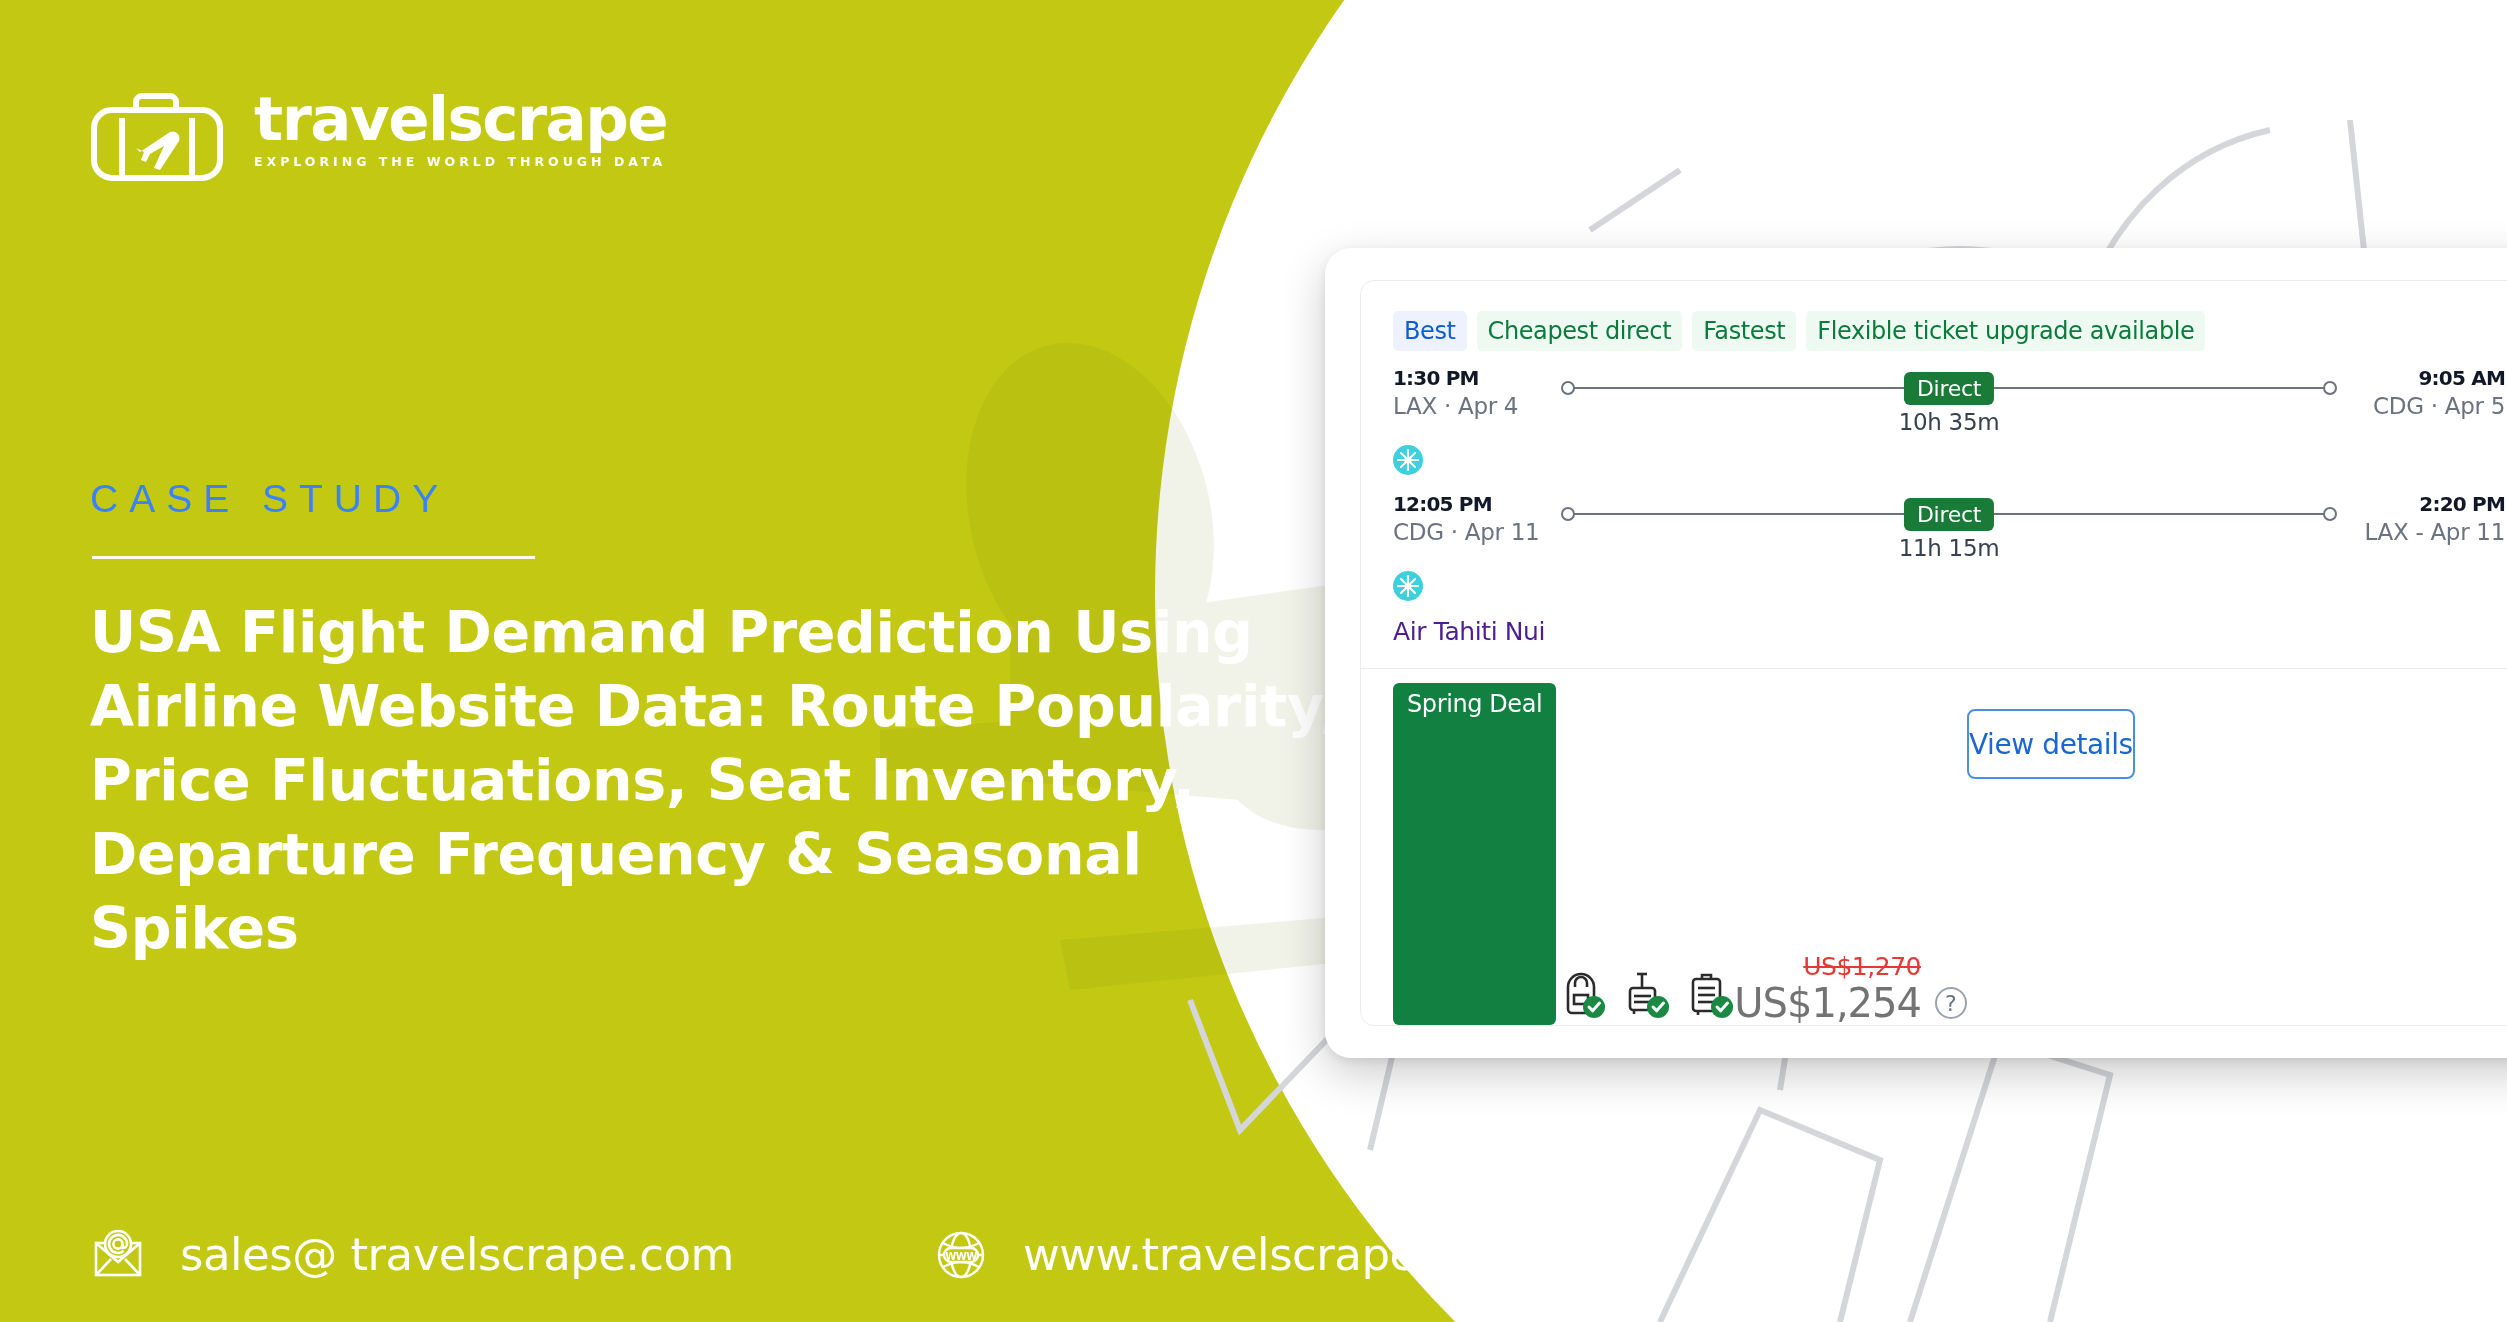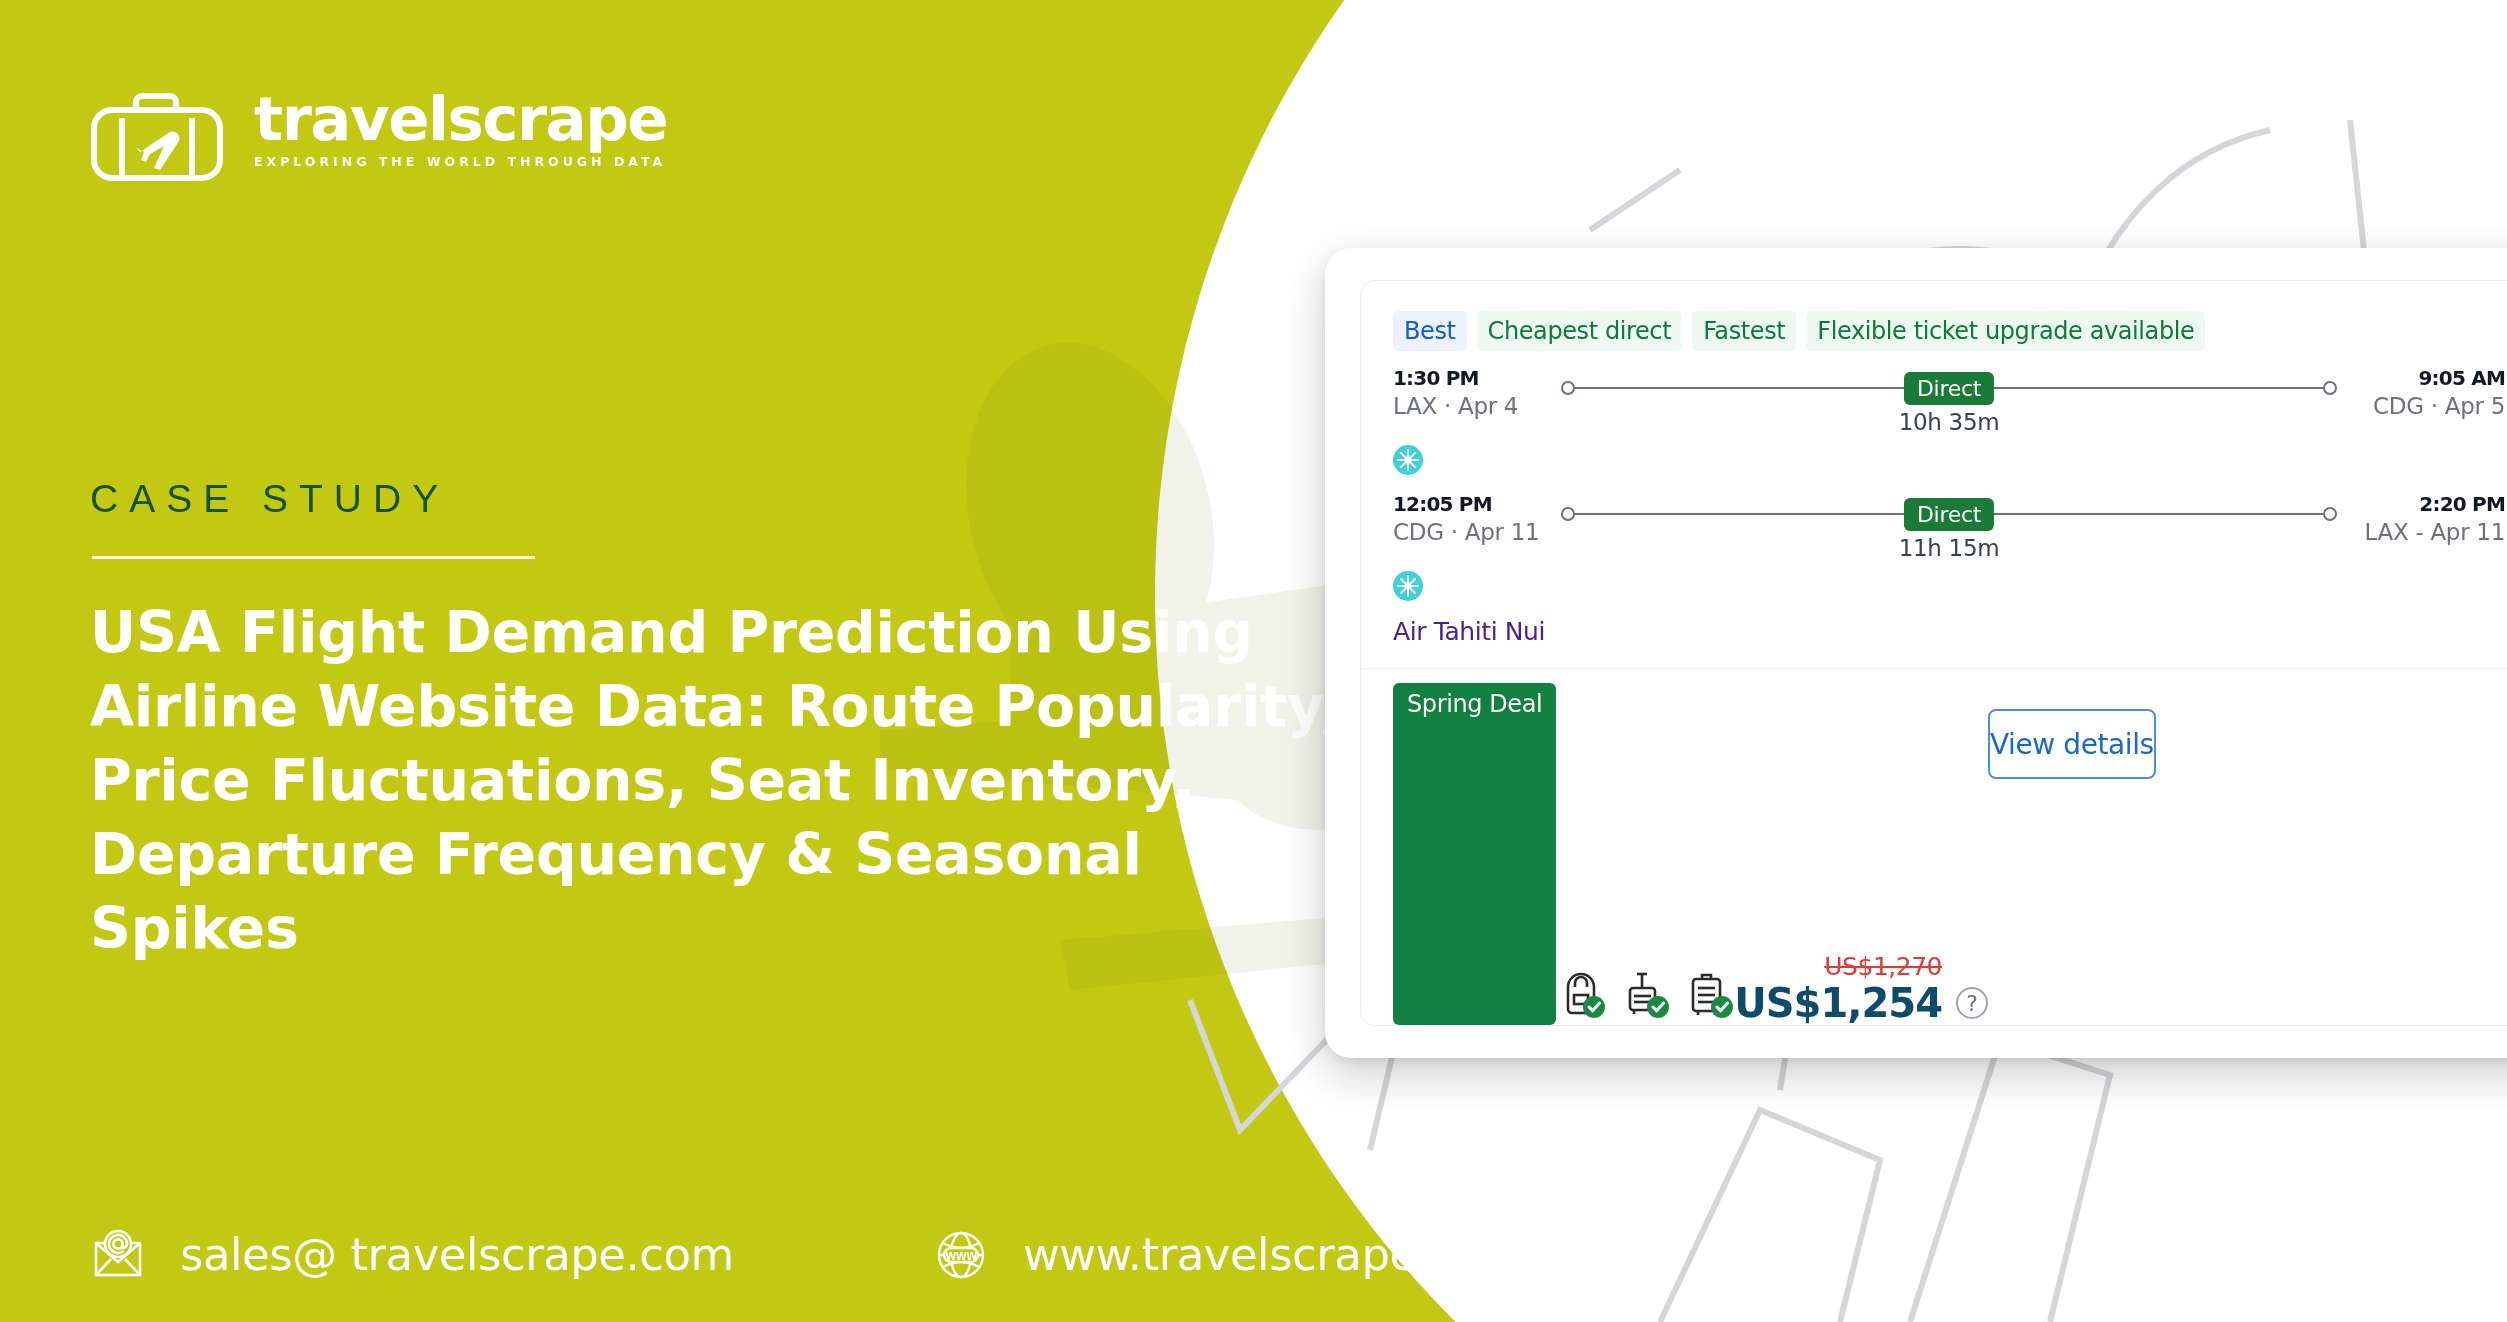--- a/index.html
+++ b/index.html
@@ -99,21 +99,21 @@
     margin-top: 4px;
     margin-left: 160px;
     white-space: nowrap;
     font-family: "DejaVu Sans", sans-serif;
   }
 
   
   .case-label {
     position: absolute;
     left: 90px; top: 477px;
-    color: #14532d;
+    color: #3b82f6;
     font-size: 39px;
     letter-spacing: 11px;
     font-weight: 400;
     font-family: "Liberation Sans", sans-serif;
   }
   .case-rule {
     position: absolute;
     left: 92px; top: 556px;
     width: 443px; height: 3px;
     background: #ffffff;
@@ -280,23 +280,23 @@
   .bag { width: 50px; height: 50px; position: relative; }
   .price-block { text-align: right; display: flex; align-items: flex-end; gap: 14px; }
   .price-old {
     color: #e53935;
     font-size: 25px;
     text-decoration: line-through;
     font-family: "DejaVu Sans", sans-serif;
     letter-spacing: -0.5px;
   }
   .price-new {
-    color: #0c4a6e;
+    color: #737373;
     font-size: 40px;
-    font-weight: 700;
+    font-weight: 400;
     font-family: "DejaVu Sans", sans-serif;
     letter-spacing: -1px;
     line-height: 1.1;
   }
   .help-icon {
     width: 32px; height: 32px;
     border: 2px solid #9ca3af;
     border-radius: 50%;
     color: #6b7280;
     font-size: 22px;

